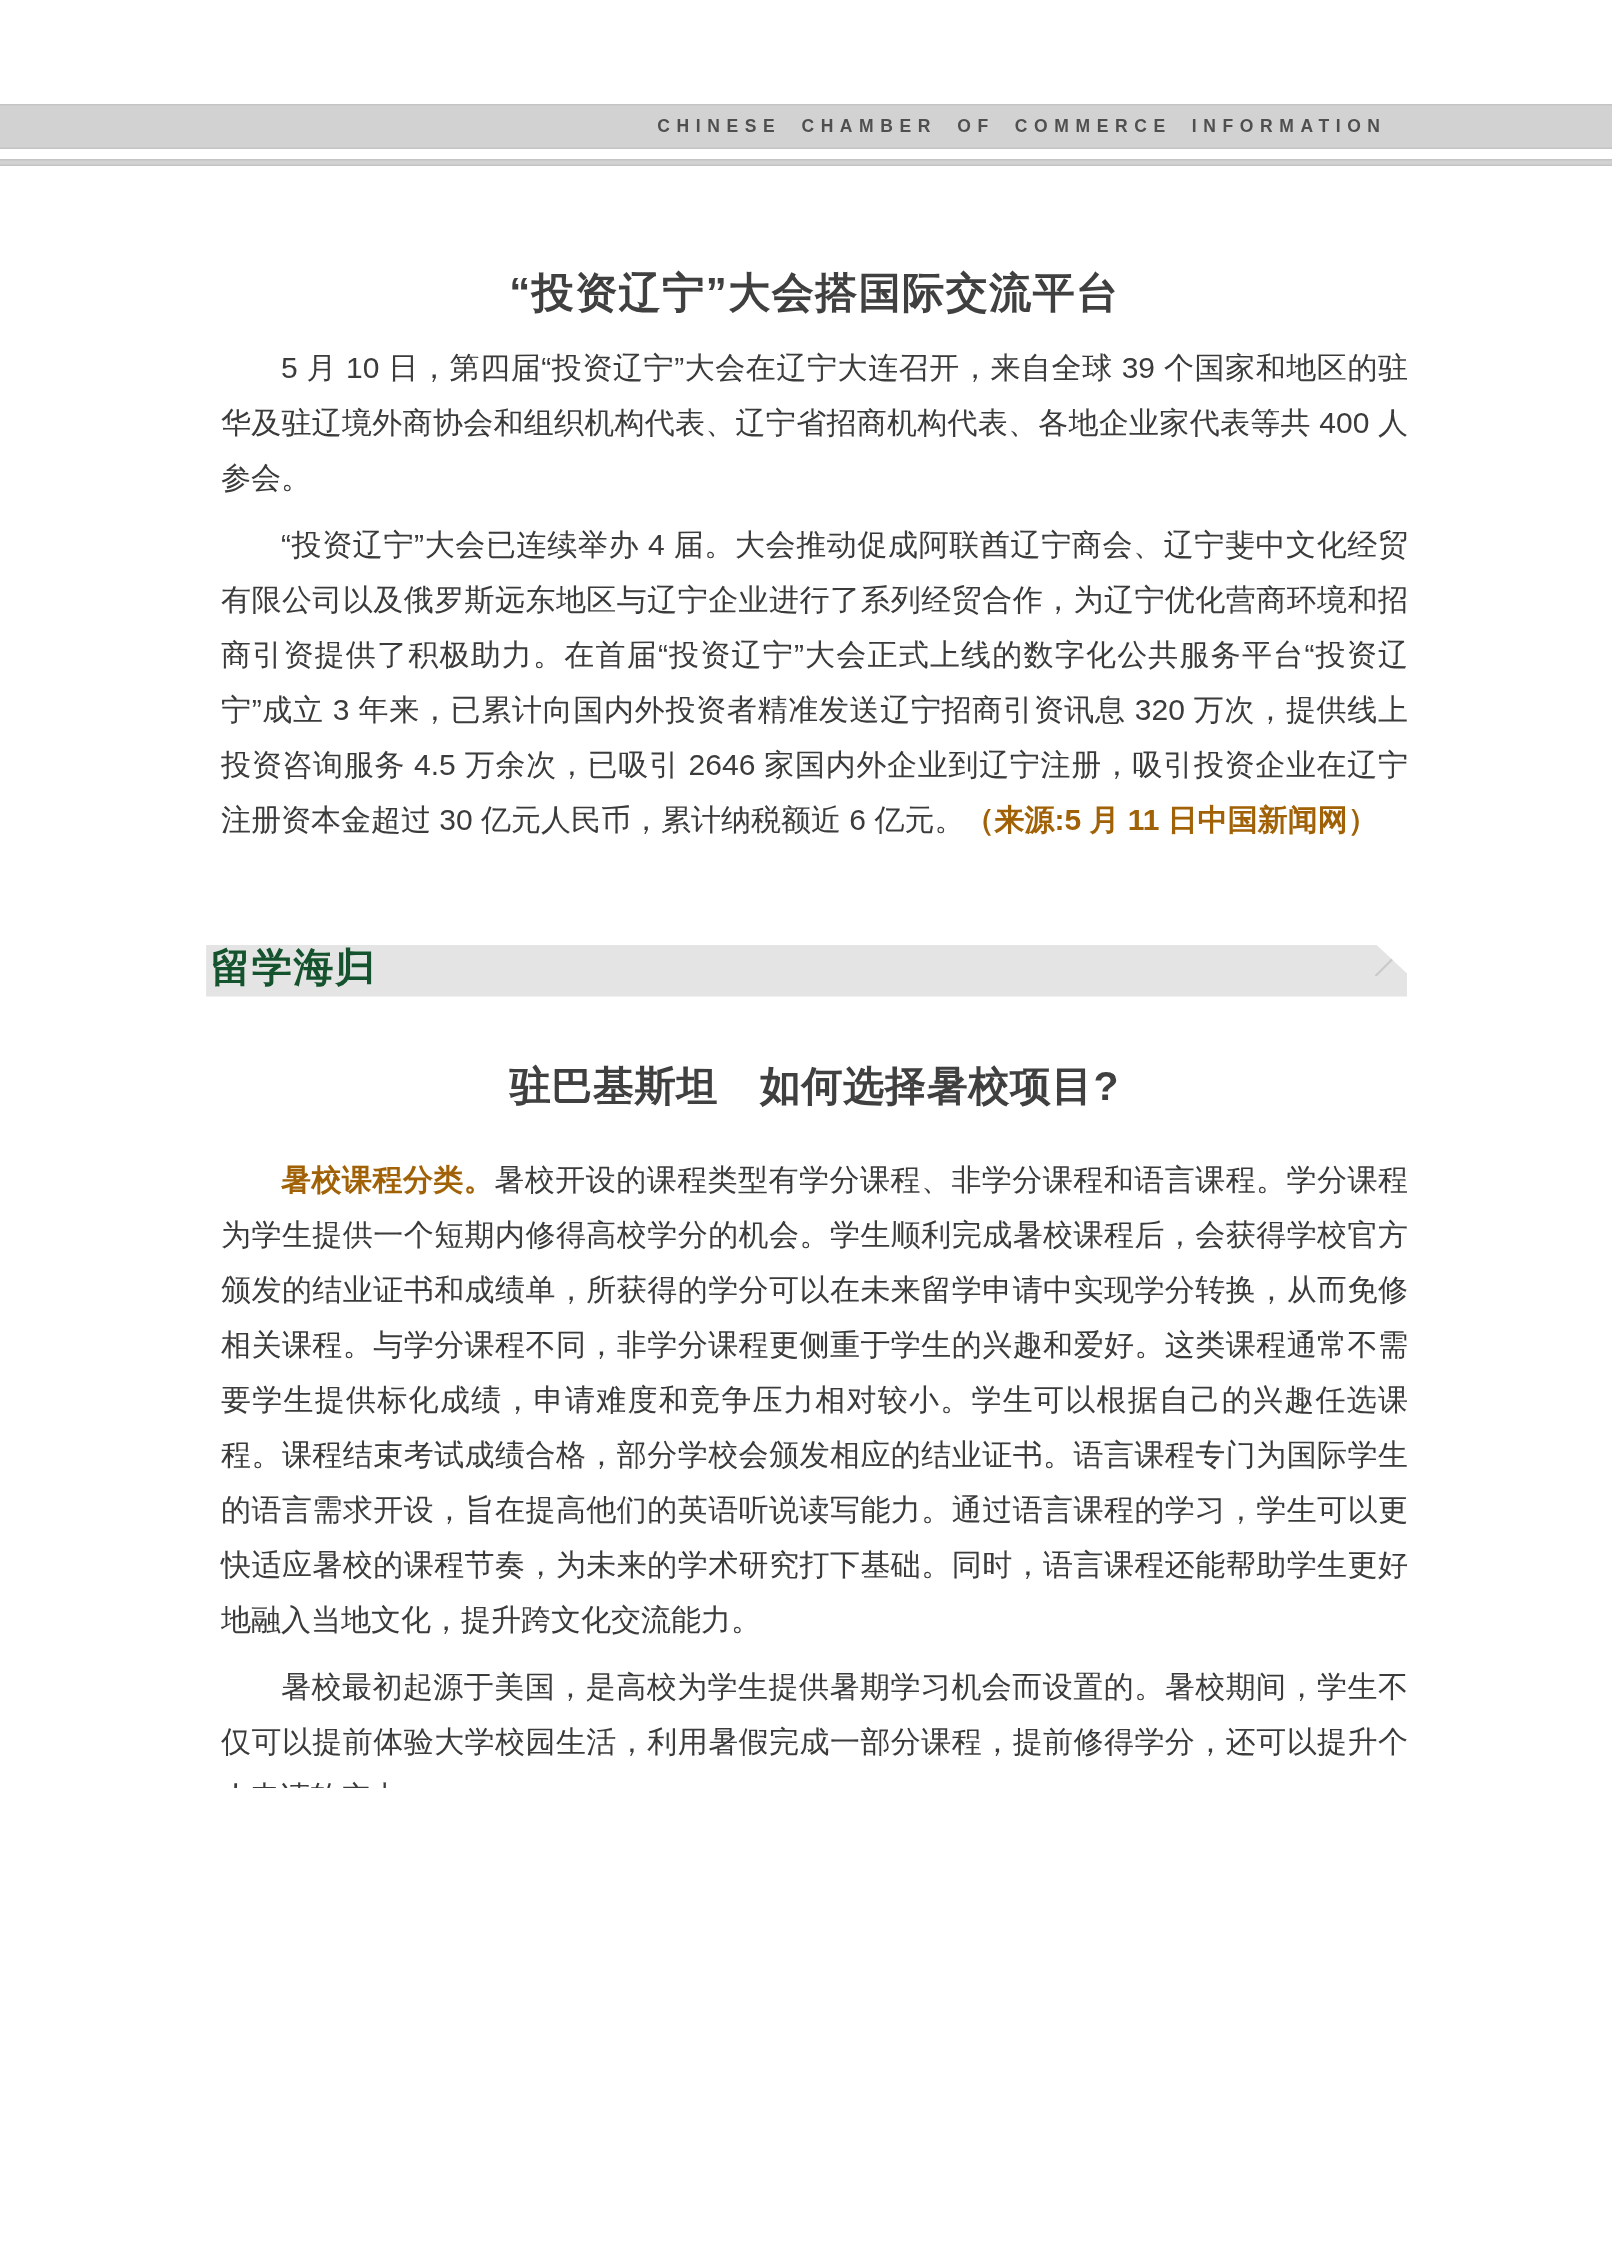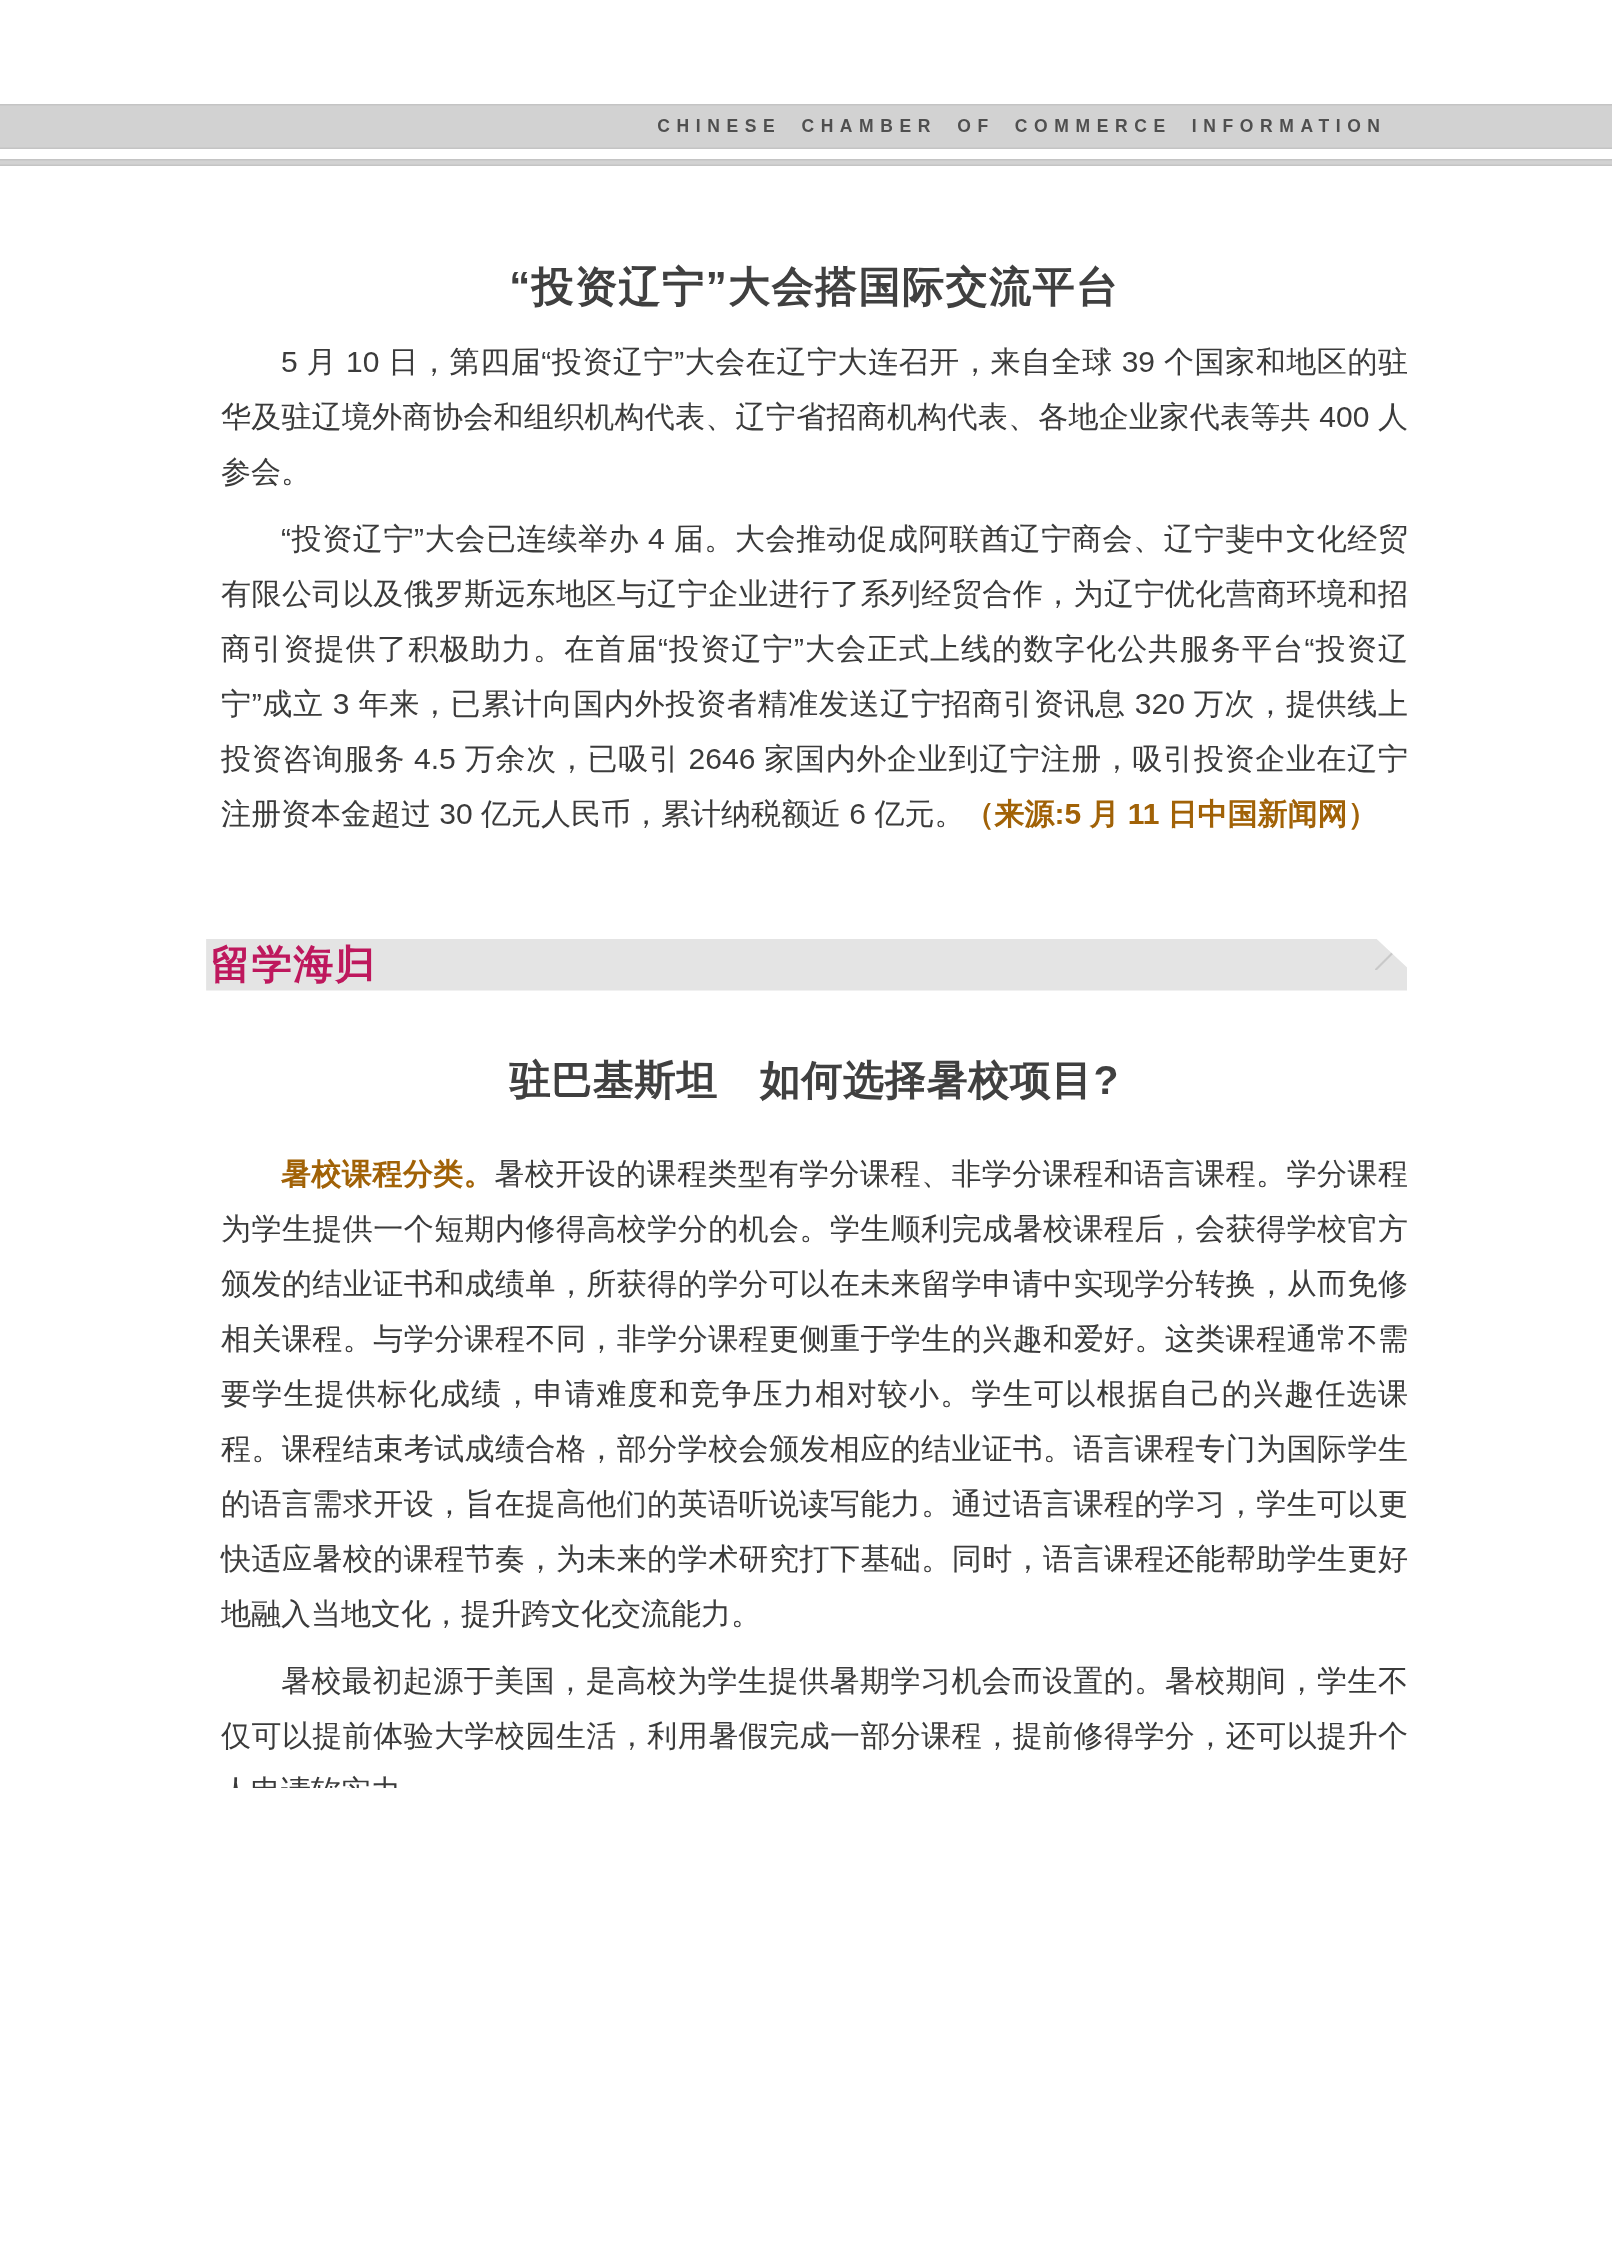--- a/index.html
+++ b/index.html
@@ -30,21 +30,21 @@
     font-weight:bold;
     color:var(--header-text,#4f4f4f);
     white-space:nowrap;
   }
   
   .content{
     position:relative;
     padding:248px 196px 0 209px;
   }
   h1.article-title{
-    margin:10px;
+    margin:16px;
     font-size:42px;
     line-height:58px;
     font-weight:bold;
     text-align:center;
     color:var(--title-color,#404040);
     letter-spacing:1.5px;
   }
   .body-text{
     margin:17.5px 0 0 0;
     font-size:30px;
@@ -69,25 +69,25 @@
   .section-banner .fold{
     position:absolute;
     right:0; top:0;
     width:32px; height:31px;
     background:linear-gradient(135deg, rgba(0,0,0,0) 46%, #c2c2c2 50%, rgba(0,0,0,0) 54%);
   }
   .section-label{
     position:absolute;
     left:4.4px; top:0;
     height:52px; line-height:51px;
-    font-family:Liberation Sans, sans-serif;
+    font-family:Liberation Mono, monospace;
     font-weight:bold;
     font-size:40px;
     letter-spacing:1.5px;
-    color:#be185d;
+    color:#14532d;
   }
   h2.article-title{
     margin:60px 0 0 0;
     font-size:41px;
     line-height:58px;
     font-weight:bold;
     text-align:center;
     color:var(--title-color,#404040);
     letter-spacing:0.7px;
   }

